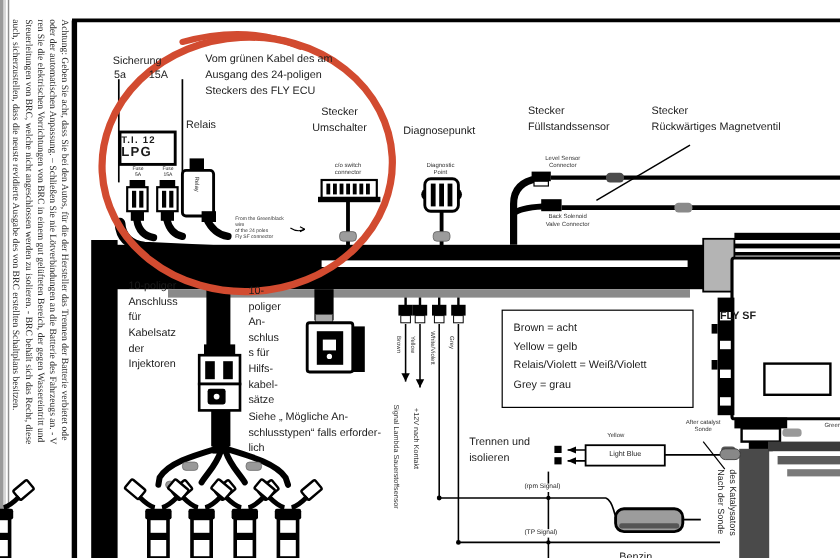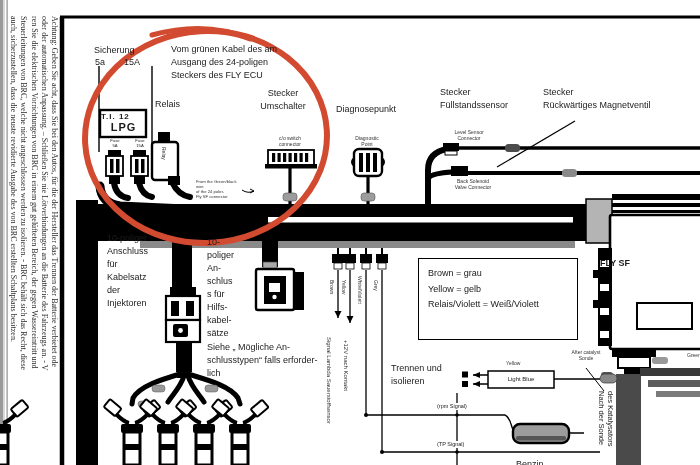--- a/index.html
+++ b/index.html
@@ -24,21 +24,21 @@
     font-size:8px; line-height:10.2px; color:#2a2a2a; overflow:hidden;
   }
   .margin-note div { white-space:nowrap; }
   .legend-box {
     position:absolute; left:418px; top:258px; width:158px; height:80px;
     border:1.6px solid #000; background:#fff;
   }
   .legend-box .ln { margin:1.2px 0 0 9px; font-size:9px; line-height:14.4px; }
   .legend-box .ln:first-child { margin-top:7px; }
   .lpgbox-t { position:absolute; left:101px; top:112px; width:45px; font-size:8px; font-weight:bold; letter-spacing:1px; text-align:left; }
-  .lpgbox-b { position:absolute; left:101px; top:121px; width:45px; font-size:11px; font-weight:bold; letter-spacing:1px; text-align:center; }
+  .lpgbox-b { position:absolute; left:101px; top:121px; width:45px; font-size:11px; font-weight:bold; letter-spacing:1px; }
 </style>
 </head>
 <body>
 
 <div class="page">
 
   <svg class="art" width="700" height="465" viewBox="0 0 700 465">
 
     <g>
       <rect x="0" y="0" width="3" height="465" fill="#9a9a9a"></rect>
@@ -319,23 +319,24 @@
 schlus
 s für
 Hilfs-
 kabel-
 sätze</div>
   <div class="lbl s9" style="left:207px;top:341px">Siehe „ Mögliche An-
 schlusstypen“ falls erforder-
 lich</div>
 
   <div class="legend-box">
-    <div class="ln">Brown = grau</div>
+    <div class="ln">Brown = acht</div>
     <div class="ln">Yellow = gelb</div>
     <div class="ln">Relais/Violett = Weiß/Violett</div>
+    <div class="ln">Grey = grau</div>
   </div>
 
   <div class="lbl s9" style="left:391px;top:362px">Trennen und
 isolieren</div>
   <div class="lbl" style="left:436px;top:403px;font-size:5.5px;background:#fff;padding:0 1px">(rpm Signal)</div>
   <div class="lbl" style="left:436px;top:441px;font-size:5.5px;background:#fff;padding:0 1px">(TP Signal)</div>
 
   <div class="lbl s6 vd" style="left:325px;top:337px;color:#333">Signal Lambda Sauerstoffsensor</div>
   <div class="lbl s6 vd" style="left:342px;top:340px;color:#333">+12V nach Kontakt</div>
 

